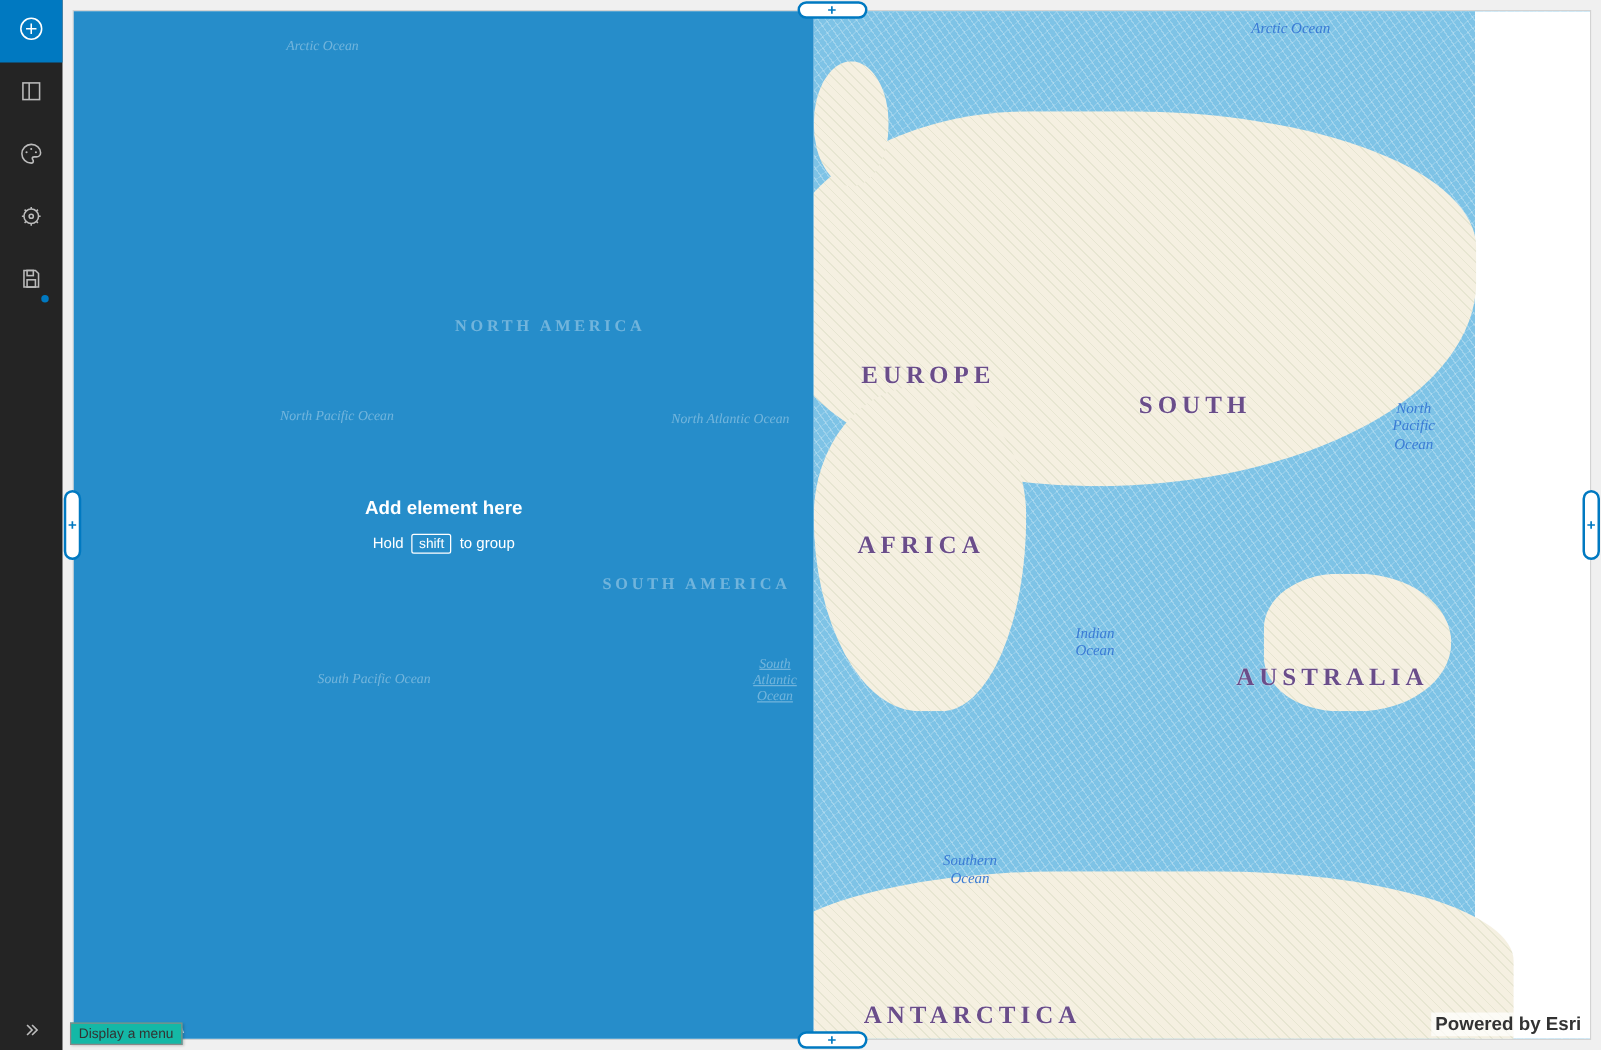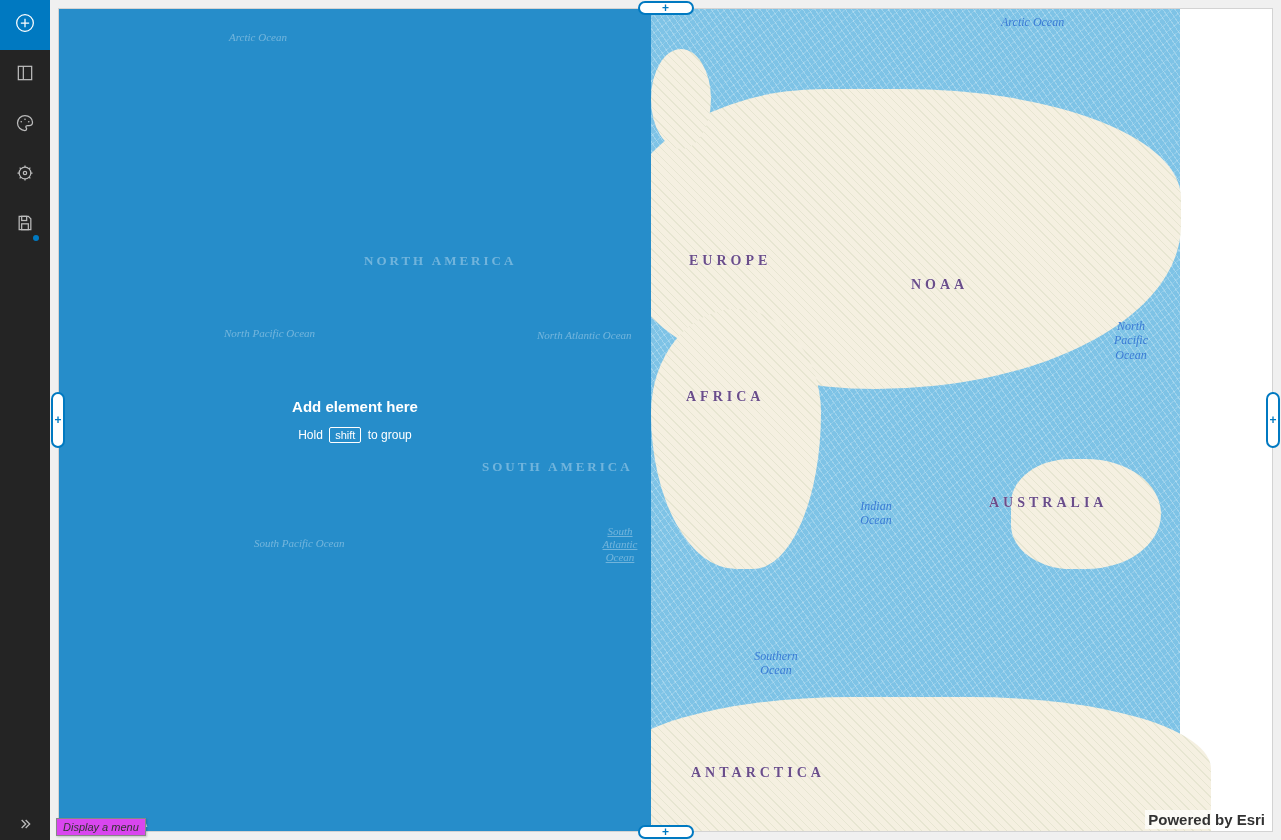--- a/index.html
+++ b/index.html
@@ -111,23 +111,24 @@
       background-image:
         repeating-linear-gradient(45deg, rgba(150,170,120,0.15) 0 1px, transparent 1px 6px);
       border-radius: 50%;
     }
     .continent-label {
       position: absolute;
       font-family: 'Comic Sans MS', cursive, serif;
       font-variant: small-caps;
       letter-spacing: 4px;
       color: #6a4d8a;
-      font-size: 14px;
+      font-size: 20px;
       font-weight: 600;
       text-shadow: 0 0 1px #fff;
+      margin-top: 36px;
     }
     .ocean-label {
       position: absolute;
       font-family: cursive, 'Comic Sans MS', serif;
       font-style: italic;
       color: #3a7bd5;
       font-size: 12px;
       text-align: center;
       line-height: 1.2;
     }
@@ -164,28 +165,27 @@
     .edge-handle.h { width: 56px; height: 14px; border-radius: 8px; left: 50%; transform: translateX(-50%); }
     .edge-handle.v { width: 14px; height: 56px; border-radius: 8px; top: 50%; transform: translateY(-50%); }
     .edge-handle.top { top: -8px; }
     .edge-handle.bottom { bottom: -8px; }
     .edge-handle.left { left: -8px; }
     .edge-handle.right { right: -8px; }
     .tooltip {
       position: absolute;
       left: 6px;
       bottom: 4px;
-      background: #d946ef;
+      background: #14b8a6;
       border: 1px solid #888;
       padding: 2px 6px;
       font-size: 11px;
       color: #333;
       z-index: 50;
       box-shadow: 1px 1px 2px rgba(0,0,0,0.2);
-      font-style: italic;
     }
     .right-whitespace {
       position: absolute;
       right: 0;
       top: 0;
       width: 92px;
       height: 100%;
       background: #fff;
     }
     
@@ -301,27 +301,27 @@
 
       <div class="land" style="top:300px; left:0px; width:170px; height:260px; border-radius:50% 50% 40% 50%/40% 40% 60% 60%;"></div>
 
       <div class="land" style="top:450px; left:360px; width:150px; height:110px; border-radius:40% 50% 50% 40%;"></div>
 
       <div class="land" style="top:688px; left:-40px; width:600px; height:180px; border-radius:40% 40% 0 0;"></div>
 
       <div class="land" style="top:40px; left:0px; width:60px; height:100px; border-radius:50%;"></div>
 
       <span class="continent-label" style="top:244px; left:38px;">EUROPE</span>
-      <span class="continent-label" style="top:268px; left:260px;">NOAA</span>
+      <span class="continent-label" style="top:268px; left:260px;">SOUTH</span>
       <span class="continent-label" style="top:380px; left:35px;">AFRICA</span>
       <span class="continent-label" style="top:486px; left:338px;">AUSTRALIA</span>
       <span class="continent-label" style="top:756px; left:40px;">ANTARCTICA</span>
 
       <span class="ocean-label" style="top:6px; left:350px;">Arctic Ocean</span>
       <span class="ocean-label" style="top:310px; left:450px; width:60px;">North Pacific Ocean</span>
       <span class="ocean-label" style="top:490px; left:195px; width:60px;">Indian Ocean</span>
-      <span class="ocean-label" style="top:640px; left:90px; width:70px;font-style:italic;">Southern Ocean</span>
+      <span class="ocean-label" style="top:672px; left:90px; width:70px;font-style:italic;">Southern Ocean</span>
 
       <div class="attribution">Powered by Esri</div>
     </div>
   </div>
   <div class="tooltip">Display a menu</div>
 </div>
 
 </body></html>

